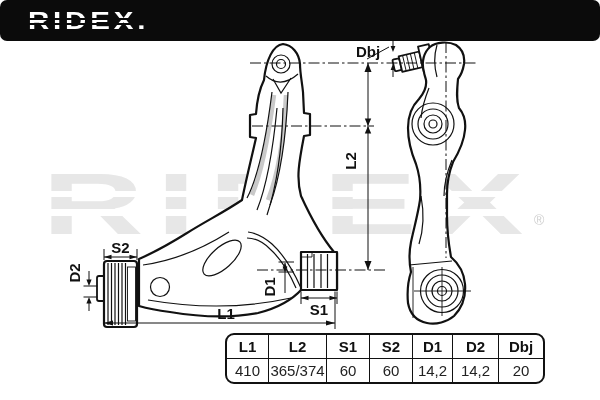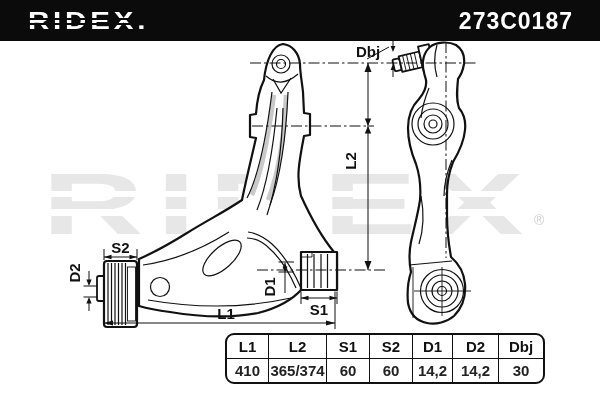--- a/index.html
+++ b/index.html
@@ -23,37 +23,37 @@
   .outline2{fill:#ffffff;stroke:#111111;stroke-width:1.8;stroke-linejoin:round;}
   .detail{fill:none;stroke:#111111;stroke-width:1.2;}
   .detail-thin{fill:none;stroke:#111111;stroke-width:0.9;}
   .shade{fill:none;stroke:#c9c9c9;stroke-width:4.5;}
   .dim{fill:none;stroke:#111111;stroke-width:1;}
   .dashdot{fill:none;stroke:#111111;stroke-width:1;stroke-dasharray:11 3 2.5 3;}
   .arrow{fill:#111111;stroke:none;}
   .dimlabel{font-family:"Liberation Sans",sans-serif;font-size:15px;font-weight:bold;fill:#111111;}
 
   
-  header.topbar{position:absolute;left:0;top:0;width:600px;height:41px;background:#0b0b0b;z-index:4;}
+  header.topbar{position:absolute;left:0;top:0;width:600px;height:41px;background:#0b0b0b;z-index:4;border-radius:7px;}
   .brand{position:absolute;left:28px;top:8px;font-size:23px;font-weight:bold;color:#ffffff;
        letter-spacing:3px;transform:scaleX(1.28);transform-origin:left center;white-space:nowrap;}
   .logo-stripe{position:absolute;left:27px;width:117px;height:2px;background:#0b0b0b;z-index:5;}
   .logo-stripe.a{top:18px;}
   .logo-stripe.b{top:23px;}
   .part-number{position:absolute;right:27px;top:8px;font-size:23px;font-weight:bold;
        color:#ffffff;letter-spacing:1px;}
 
   
   .spec-table-wrap{position:absolute;left:225px;top:333px;z-index:4;border:2px solid #111111;
        border-radius:9px;overflow:hidden;background:#ffffff;}
   .spec-table-wrap table{border-collapse:collapse;margin:-1px;}
   .spec-table-wrap th,.spec-table-wrap td{border:1.5px solid #111111;text-align:center;
        height:23px;padding:0;font-size:15px;}
   .spec-table-wrap th{font-weight:bold;color:#111111;}
-  .spec-table-wrap td{font-weight:bold;color:#222222;}
+  .spec-table-wrap td{font-weight:normal;color:#222222;}
 </style>
 </head>
 <body>
 
 <div class="page">
 
   <div class="watermark-text">RIDEX</div>
   <div class="wm-stripe s1"></div>
   <div class="wm-stripe s2"></div>
   <div class="watermark-reg">®</div>
@@ -200,21 +200,20 @@
       <path class="dim" d="M 335,291.5 L 335,329"></path>
       <path class="dim" d="M 104,323 L 335,323"></path>
       <polygon class="arrow" points="104,323 113,320.4 113,325.6"></polygon>
       <polygon class="arrow" points="335,323 326,320.4 326,325.6"></polygon>
       <text class="dimlabel" x="226" y="319" text-anchor="middle">L1</text>
     </g>
   </svg>
 
   <header class="topbar">
     <div class="brand">RIDEX.</div>
-    <div class="part-number">273C0187</div>
   </header>
   <div class="logo-stripe a"></div>
   <div class="logo-stripe b"></div>
 
   <div class="spec-table-wrap">
     <table>
       <colgroup>
         <col style="width:42px">
           <col style="width:58px">
           <col style="width:43px">
@@ -233,19 +232,19 @@
         <th>D2</th>
         <th>Dbj</th>
       </tr>
       <tr>
         <td>410</td>
         <td>365/374</td>
         <td>60</td>
         <td>60</td>
         <td>14,2</td>
         <td>14,2</td>
-        <td>30</td>
+        <td>20</td>
       </tr>
     </tbody>
       </table>
   </div>
 
 </div>
 
 </body></html>

